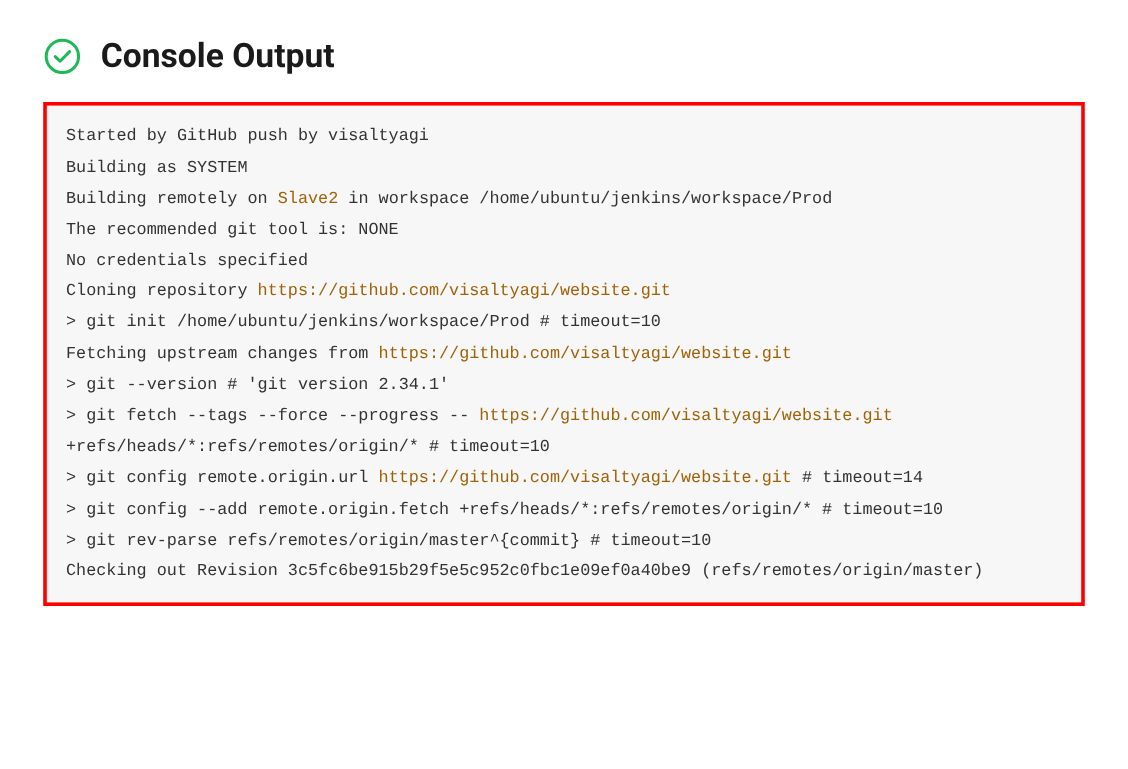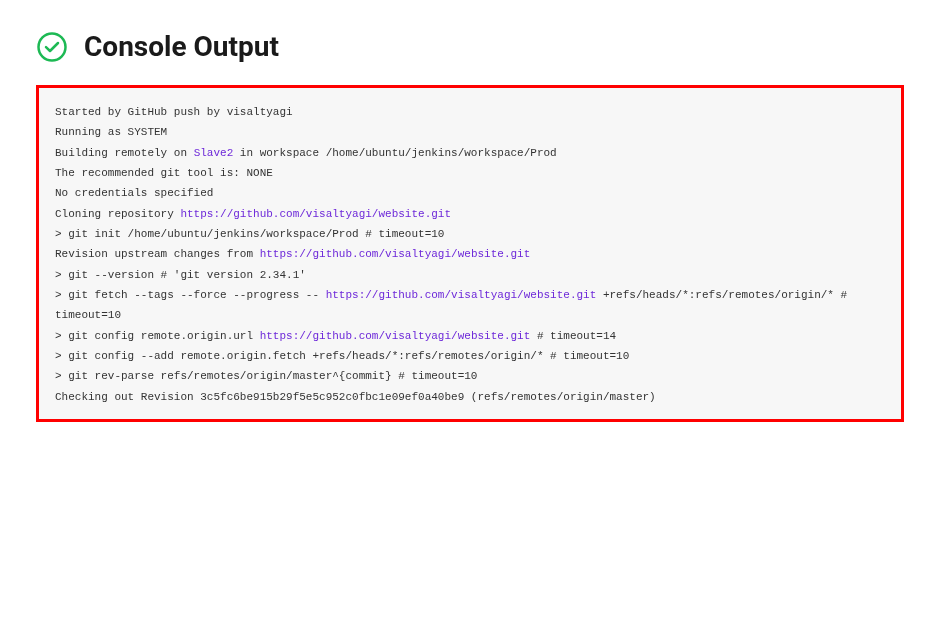--- a/index.html
+++ b/index.html
@@ -25,54 +25,54 @@
     h1.title {
       font-size: 28px;
       font-weight: 700;
       color: #1a1a1a;
     }
     .console-box {
       border: 3px solid #ff0000;
       background: #f7f7f7;
       padding: 14px 16px 12px 16px;
       font-family: "Consolas", "Menlo", "Courier New", monospace;
-      font-size: 11px;
+      font-size: 14px;
       line-height: 1.85;
       color: #333333;
       white-space: normal;
       overflow: hidden;
     }
     .console-box .line { display: block; }
     a.console-link {
-      color: #6d28d9;
+      color: #a16207;
       text-decoration: none;
       text-align: right;
     }
   </style>
 </head>
 <body>
 
 <div class="header">
   <span class="status-icon">
     <svg width="32" height="32" viewBox="0 0 32 32" fill="none">
       <circle cx="16" cy="16" r="13.5" stroke="#1db954" stroke-width="2.5" fill="none"></circle>
       <path d="M10 16.2 L14 20 L22 12" stroke="#1db954" stroke-width="2.5" fill="none" stroke-linecap="round" stroke-linejoin="round"></path>
     </svg>
   </span>
   <h1 class="title">Console Output</h1>
 </div>
 
 <div class="console-box" id="console-box">
 <span class="line"><span>Started by GitHub push by visaltyagi</span></span>
-    <span class="line"><span>Running as SYSTEM</span></span>
+    <span class="line"><span>Building as SYSTEM</span></span>
     <span class="line"><span>Building remotely on </span><a class="console-link" href="#">Slave2</a><span> in workspace /home/ubuntu/jenkins/workspace/Prod</span></span>
     <span class="line"><span>The recommended git tool is: NONE</span></span>
     <span class="line"><span>No credentials specified</span></span>
     <span class="line"><span>Cloning repository </span><a class="console-link" href="#">https://github.com/visaltyagi/website.git</a></span>
     <span class="line"><span> &gt; git init /home/ubuntu/jenkins/workspace/Prod # timeout=10</span></span>
-    <span class="line"><span>Revision upstream changes from </span><a class="console-link" href="#">https://github.com/visaltyagi/website.git</a></span>
+    <span class="line"><span>Fetching upstream changes from </span><a class="console-link" href="#">https://github.com/visaltyagi/website.git</a></span>
     <span class="line"><span> &gt; git --version # 'git version 2.34.1'</span></span>
     <span class="line"><span> &gt; git fetch --tags --force --progress -- </span><a class="console-link" href="#">https://github.com/visaltyagi/website.git</a><span> +refs/heads/*:refs/remotes/origin/* # timeout=10</span></span>
     <span class="line"><span> &gt; git config remote.origin.url </span><a class="console-link" href="#">https://github.com/visaltyagi/website.git</a><span> # timeout=14</span></span>
     <span class="line"><span> &gt; git config --add remote.origin.fetch +refs/heads/*:refs/remotes/origin/* # timeout=10</span></span>
     <span class="line"><span> &gt; git rev-parse refs/remotes/origin/master^{commit} # timeout=10</span></span>
     <span class="line"><span>Checking out Revision 3c5fc6be915b29f5e5c952c0fbc1e09ef0a40be9 (refs/remotes/origin/master)</span></span>
   </div>
 
 </body></html>

